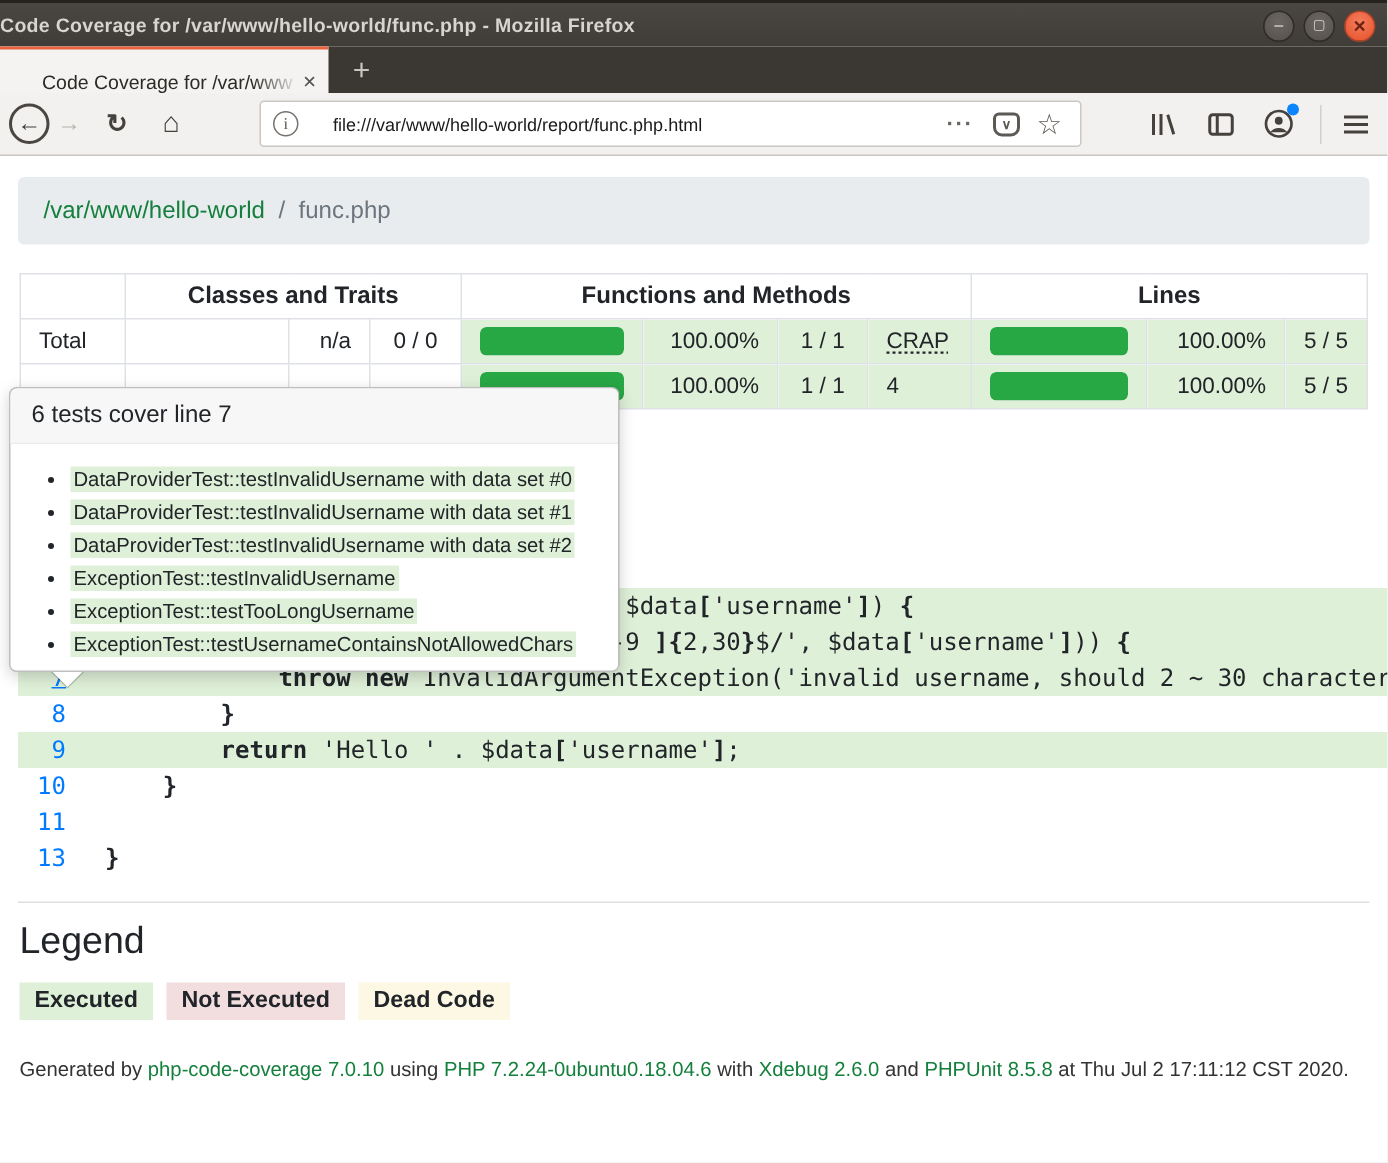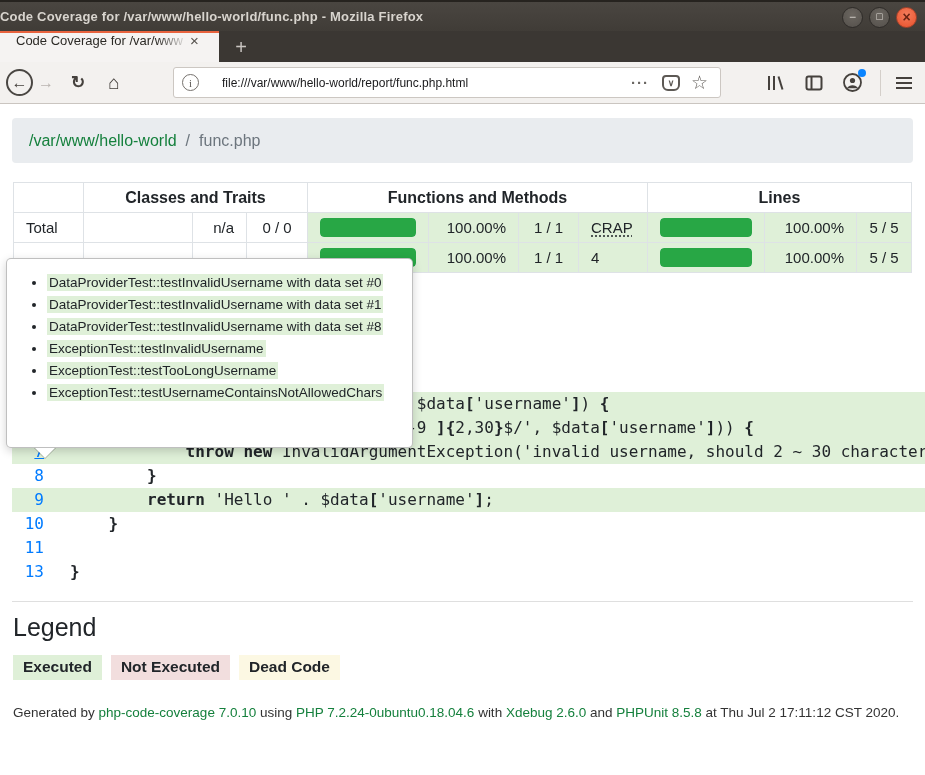--- a/index.html
+++ b/index.html
@@ -13,21 +13,21 @@
   .titlebar-text { color:#d8d4ce; font-size:13px; font-weight:bold; letter-spacing:.2px; }
   .winbtns { position:absolute; right:8px; top:5px; display:flex; gap:6px; }
   .wbtn { width:21px; height:21px; border-radius:50%; display:flex; align-items:center; justify-content:center;
     background:radial-gradient(circle at 50% 35%, #6b6660, #54504b); border:1px solid #2e2b28;
     color:#d9d5d0; font-size:12px; line-height:1; cursor:default; }
   .wbtn.close { background:radial-gradient(circle at 50% 35%, #f47d5c, #e8502a); border-color:#a8432b; color:#6b2312; font-weight:bold; }
   .wbtn span { transform:translateY(-1px); }
 
   .tabstrip { position:absolute; left:0; top:31px; width:925px; height:31px; background:#3b3733; }
   .tab { position:absolute; left:0; top:0; width:219px; height:31px; background:#f5f3f2;
-    border-top:2px solid #e8633e; display:flex; align-items:flex-start; padding:0 8px 0 16px; }
+    border-top:2px solid #e8633e; display:flex; align-items:flex-end; padding:0 8px 0 28px; }
   .tab-title { color:#2c2a26; font-size:13px; white-space:nowrap; overflow:hidden; width:172px;
     -webkit-mask-image:linear-gradient(90deg,#000 82%,transparent); mask-image:linear-gradient(90deg,#000 82%,transparent); }
   .tab-close { color:#55514d; font-size:15px; margin-left:2px; line-height:1; }
   .newtab { position:absolute; left:226px; top:2px; width:30px; height:29px; color:#c9c5c1;
     font-size:20px; display:flex; align-items:center; justify-content:center; }
 
   .navbar { position:absolute; left:0; top:62px; width:925px; height:42px; background:#f3f1ef;
     border-bottom:1px solid #cac5c0; display:flex; align-items:center; }
   .navbtn { color:#45413d; font-size:19px; width:30px; height:30px; display:flex; align-items:center; justify-content:center; flex:0 0 auto; }
   .back { border:2px solid #4a4743; border-radius:50%; width:27px; height:27px; margin-left:6px; font-size:16px; font-weight:bold; }
@@ -270,25 +270,26 @@
         <div class="cl"><span class="ln">13</span><span class="ct"><b>}</b></span></div>
       </div>
 
     <hr class="rule">
     <div class="legend-title">Legend</div>
     <div class="legend-badges" id="legend-badges"><span class="badge" style="background: rgb(223, 240, 216);">Executed</span><span class="badge" style="background: rgb(242, 222, 222);">Not Executed</span><span class="badge" style="background: rgb(252, 248, 227);">Dead Code</span></div>
 
     <div class="pfooter" id="pfooter"><span>Generated by </span><a class="plink" href="#">php-code-coverage 7.0.10</a><span> using </span><a class="plink" href="#">PHP 7.2.24-0ubuntu0.18.04.6</a><span> with </span><a class="plink" href="#">Xdebug 2.6.0</a><span> and </span><a class="plink" href="#">PHPUnit 8.5.8</a><span> at Thu Jul 2 17:11:12 CST 2020.</span></div>
 
     <div class="popover">
+      <div class="pop-head">6 tests cover line 7</div>
       <div class="pop-body">
         <ul id="pop-tests">
             <li><span class="hl">DataProviderTest::testInvalidUsername with data set #0</span></li>
             <li><span class="hl">DataProviderTest::testInvalidUsername with data set #1</span></li>
-            <li><span class="hl">DataProviderTest::testInvalidUsername with data set #8</span></li>
+            <li><span class="hl">DataProviderTest::testInvalidUsername with data set #2</span></li>
             <li><span class="hl">ExceptionTest::testInvalidUsername</span></li>
             <li><span class="hl">ExceptionTest::testTooLongUsername</span></li>
             <li><span class="hl">ExceptionTest::testUsernameContainsNotAllowedChars</span></li>
           </ul>
       </div>
       <div class="pop-arrow"></div>
     </div>
 
   </div>
 </div>

